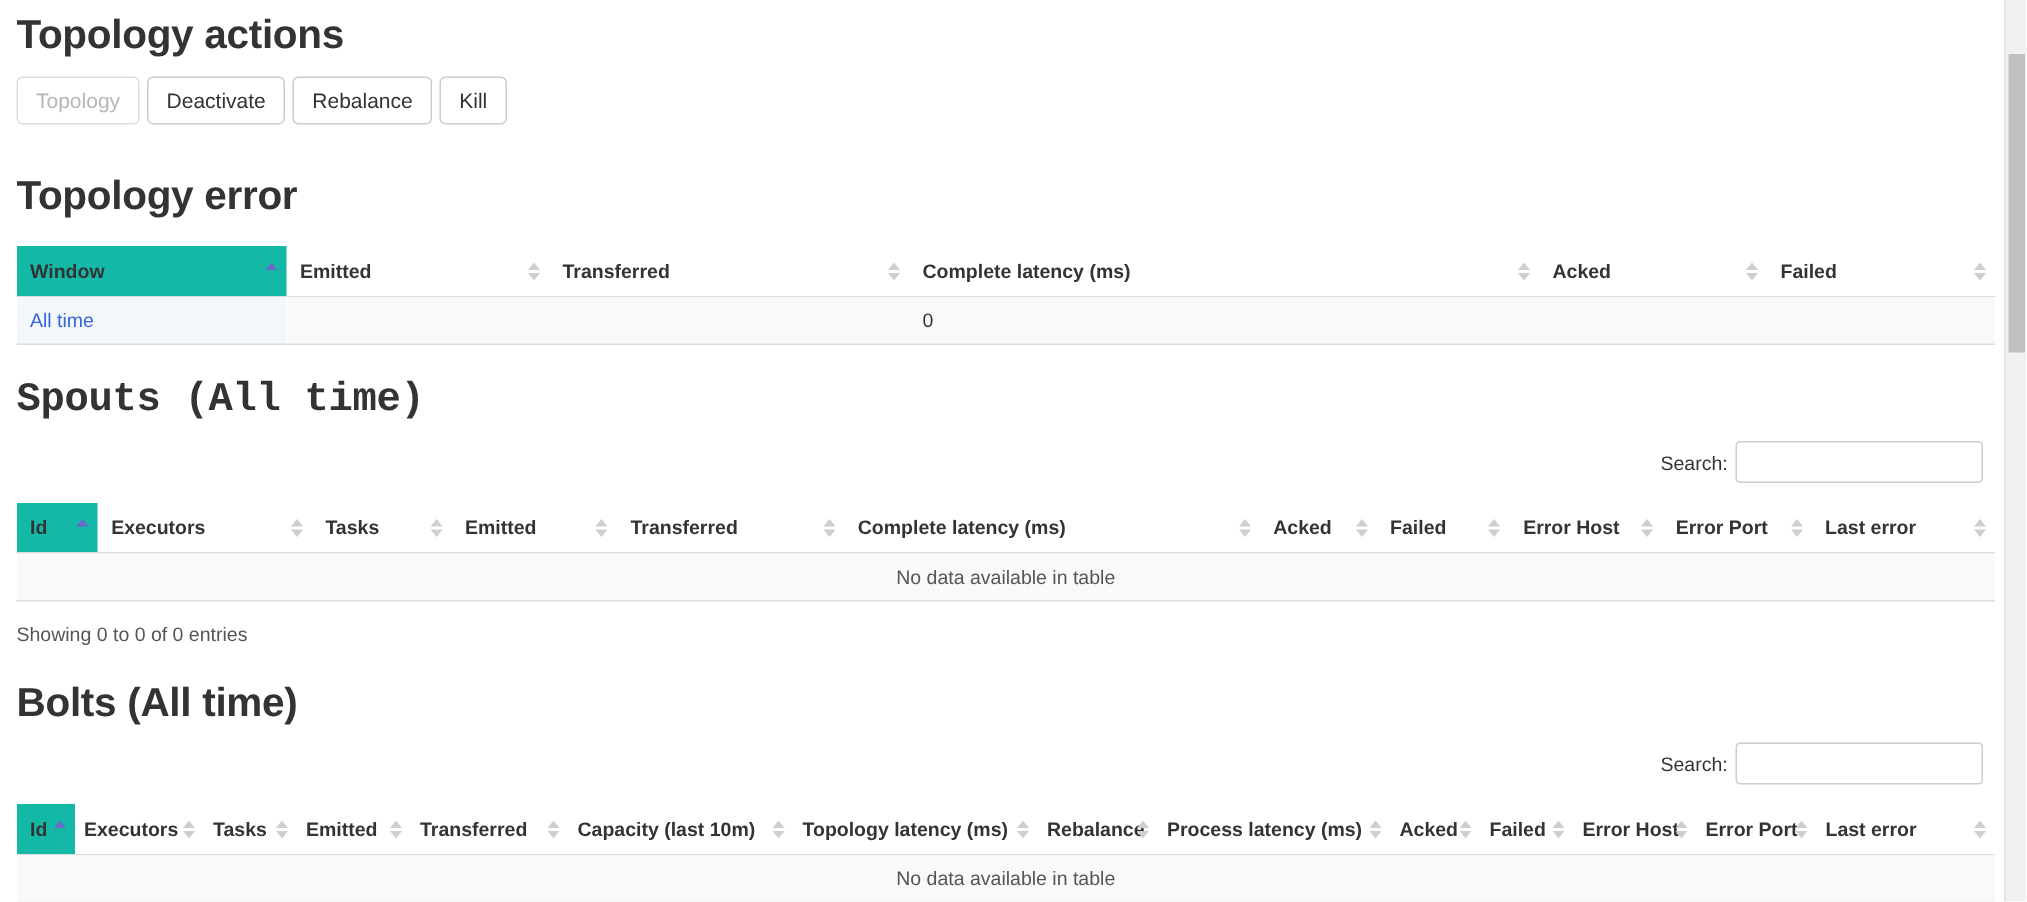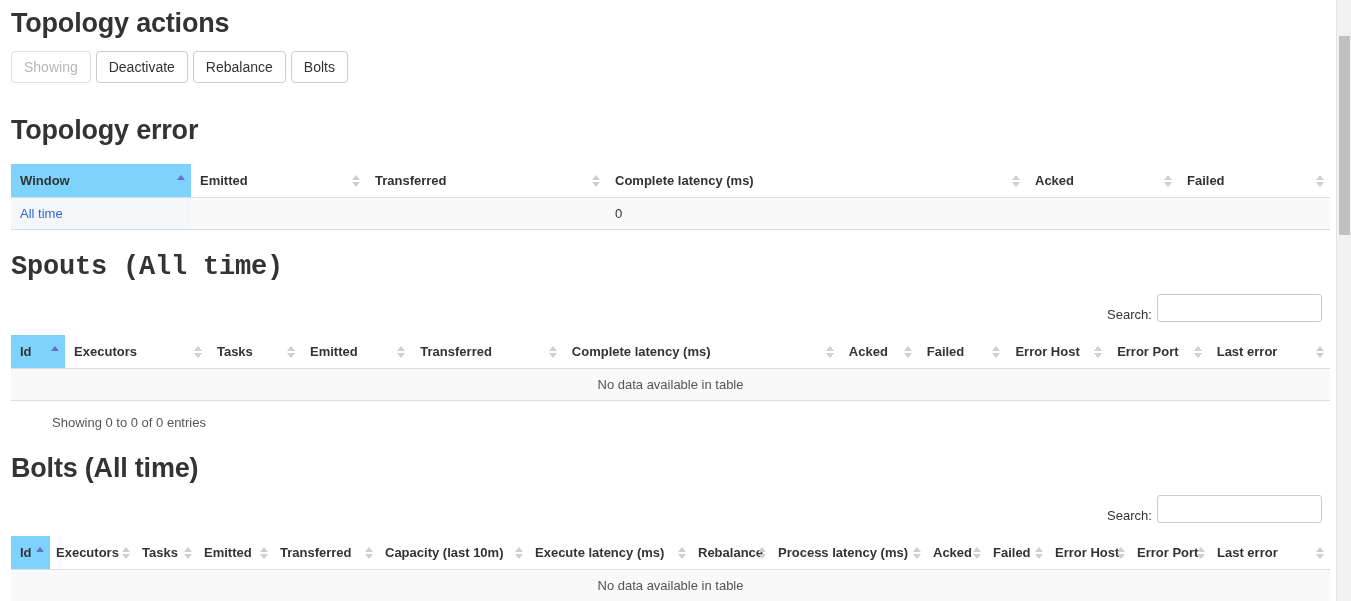--- a/index.html
+++ b/index.html
@@ -81,21 +81,21 @@
     font-size: 13px;
     padding: 9px 18px 9px 9px;
     border-bottom: 1px solid #dddddd;
     background: #ffffff;
     position: relative;
     box-sizing: border-box;
     white-space: nowrap;
     overflow: hidden;
   }
   table.dt thead th.sorted {
-    background: #7dd3fc;
+    background: #14b8a6;
   }
   table.dt tbody td {
     padding: 8px 9px;
     border-bottom: 1px solid #dddddd;
     background: #f9f9f9;
     font-size: 13px;
     color: #333333;
     box-sizing: border-box;
     white-space: nowrap;
     overflow: hidden;
@@ -133,21 +133,21 @@
   .sort-ico .dn { bottom: 1px; border-top: 5px solid #cfcfcf; }
   .sort-ico.asc .up { border-bottom-color: #6a6acb; }
   .sort-ico.asc { top: 50%; }
   
   #spouts-title { position: absolute; left: 11px; top: 252px; font-family: Liberation Mono, monospace; }
   #bolts-title  { position: absolute; left: 11px; top: 453px; }
   
   .search-box {
     position: absolute;
     display: flex;
-    align-items: flex-end;
+    align-items: center;
     font-size: 13px;
     color: #333333;
   }
   .search-box label { margin-right: 5px; }
   .search-box input {
     width: 165px;
     height: 28px;
     border: 1px solid #cccccc;
     border-radius: 3px;
     background: #ffffff;
@@ -155,21 +155,20 @@
     font-size: 13px;
     padding: 2px 6px;
     box-sizing: border-box;
     color: #333333;
   }
   
   .dt-info {
     position: absolute;
     font-size: 13px;
     color: #555555;
-    margin-left: 41px;
   }
   
   .scrollbar-track {
     position: absolute;
     right: 0;
     top: 0;
     width: 15px;
     height: 601px;
     background: #f1f1f1;
     border-left: 1px solid #e4e4e4;
@@ -186,24 +185,24 @@
   }
 </style>
 </head>
 <body>
 
 <div class="page">
 
   <h2 class="section-title" id="topology-actions-title">Topology actions</h2>
 
   <div class="btn-row">
-    <button class="btn disabled">Showing</button>
+    <button class="btn disabled">Topology</button>
     <button class="btn">Deactivate</button>
     <button class="btn">Rebalance</button>
-    <button class="btn">Bolts</button>
+    <button class="btn">Kill</button>
   </div>
 
   <h2 class="section-title" id="topology-stats-title">Topology error</h2>
 
   <div class="tbl-wrap" style="left:11px; top:164px; width:1319px;">
     <table class="dt" style="width:1319px;">
       <colgroup>
         <col style="width:180px">
           <col style="width:175px">
           <col style="width:240px">
@@ -445,21 +444,21 @@
               </span>
           </th>
           <th style="padding-right:12px;padding-left:6px">
             <span>Capacity (last 10m)</span>
             <span class="sort-ico">
                 <i class="up"></i>
                 <i class="dn"></i>
               </span>
           </th>
           <th style="padding-right:12px;padding-left:6px">
-            <span>Execute latency (ms)</span>
+            <span>Topology latency (ms)</span>
             <span class="sort-ico">
                 <i class="up"></i>
                 <i class="dn"></i>
               </span>
           </th>
           <th style="padding-right:12px;padding-left:6px">
             <span>Rebalance</span>
             <span class="sort-ico">
                 <i class="up"></i>
                 <i class="dn"></i>

